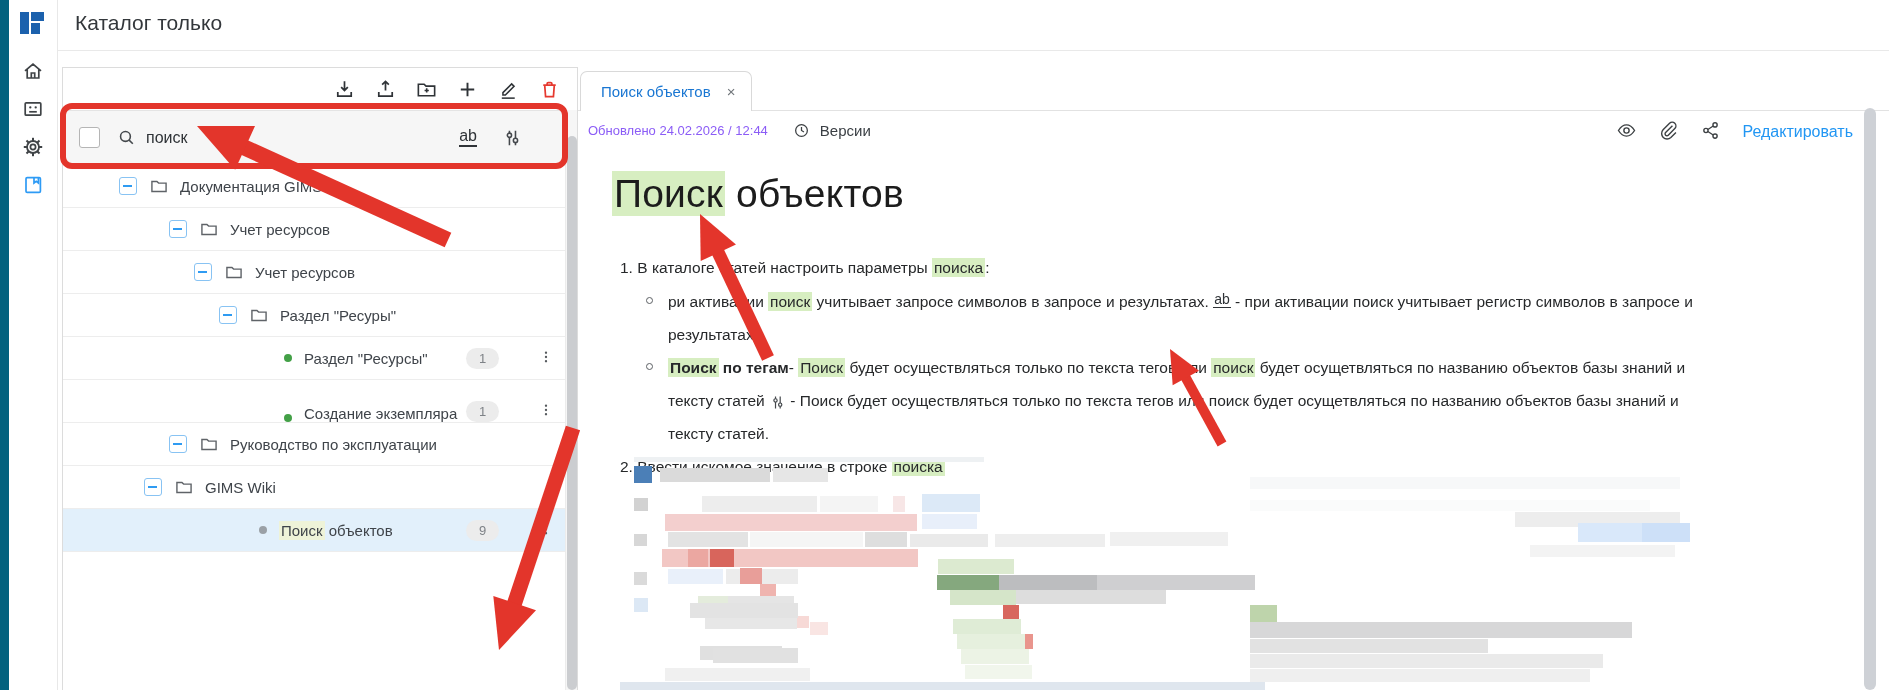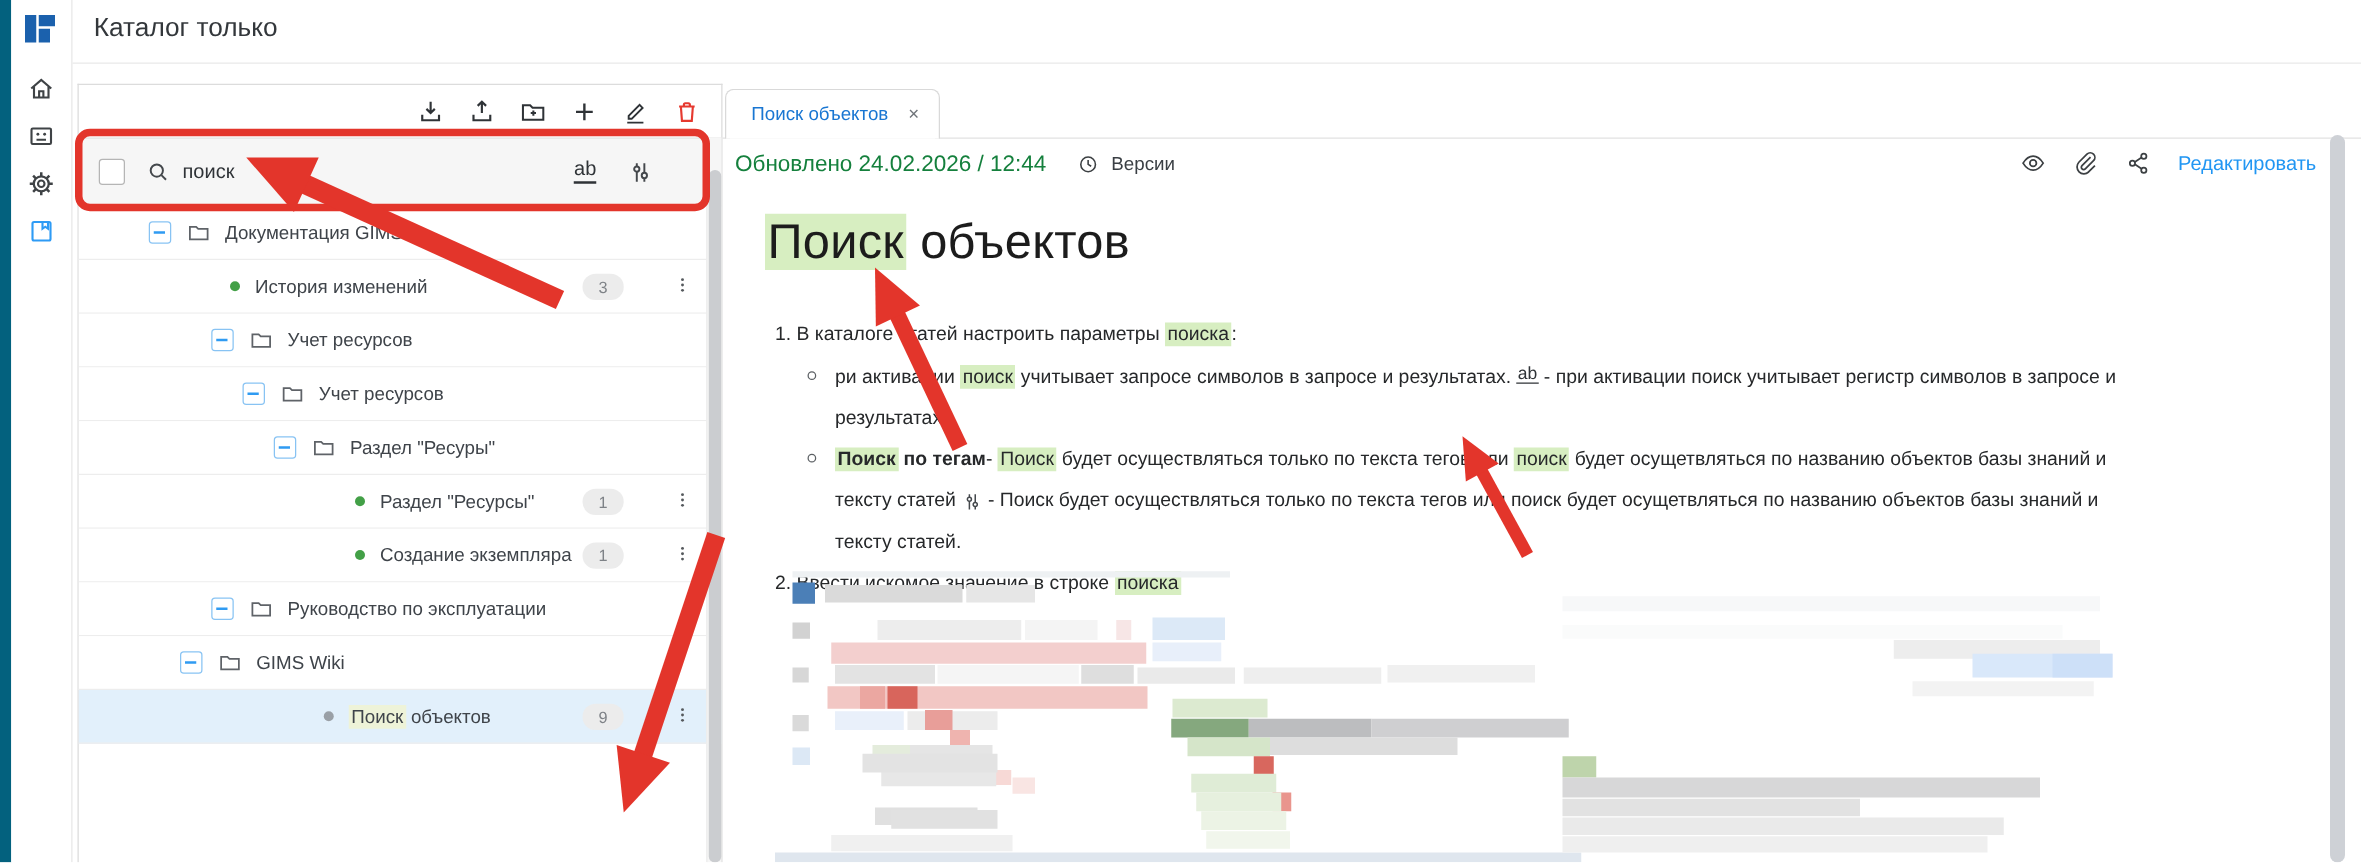--- a/index.html
+++ b/index.html
@@ -66,21 +66,21 @@
     background:#cbcdd0;}
 
   
   .tabline{position:absolute;left:578px;top:110px;width:1311px;height:1px;background:#e2e2e2;}
   .tab{position:absolute;left:580px;top:71px;height:40px;background:#fff;z-index:2;
     border:1px solid #d9d9d9;border-bottom:none;border-radius:7px 7px 0 0;display:flex;
     align-items:center;padding:0 16px 0 20px;cursor:pointer;box-sizing:border-box;}
   .tab-label{font-size:15px;color:#1976d2;}
   .tab-close{margin-left:16px;font-size:15px;color:#70757a;cursor:pointer;}
   .meta-left{position:absolute;left:588px;top:121px;display:flex;align-items:center;}
-  .updated{font-size:18px;color:#15803d;}
+  .updated{font-size:13px;color:#8b5cf6;}
   .clock{width:19px;height:19px;margin-left:24px;}
   .versions{font-size:15px;color:#3a3f44;margin-left:9px;cursor:pointer;}
   .meta-right{position:absolute;right:36px;top:120px;display:flex;align-items:flex-end;gap:21px;}
   .meta-right .mi{width:21px;height:21px;cursor:pointer;border:0;background:transparent;padding:0;}
   .meta-right .mi svg{width:21px;height:21px;display:block;}
   .edit-link{font-size:16px;color:#2196f3;cursor:pointer;}
 
   
   .article-title{position:absolute;left:612px;top:172px;margin:0;font-size:39px;font-weight:400;
     color:#1c1c1c;letter-spacing:.2px;}
@@ -220,30 +220,20 @@
     <div class="tree-rows" id="treeRows">
         <div class="trow" style="padding-left: 56px;">
           <span class="mini-cb">
             <span class="minus"></span>
           </span>
           <span class="folder-ic"><svg viewBox="0 0 24 24">
               <path d="M3.5 18.5v-12h6l2 2h9v10z" fill="none" stroke="#5f6368" stroke-width="1.7"></path>
             </svg></span>
           <span class="tlabel">Документация GIMS</span>
         </div>
-        <div class="trow" style="padding-left: 121px;">
-          <span class="dot green"></span>
-          <span class="tlabel">История изменений</span>
-          <span class="row-badge">3</span>
-          <button class="row-kebab"><svg viewBox="0 0 24 24">
-              <circle cx="12" cy="6.3" r="1.55" fill="#55595d"></circle>
-              <circle cx="12" cy="12" r="1.55" fill="#55595d"></circle>
-              <circle cx="12" cy="17.7" r="1.55" fill="#55595d"></circle>
-            </svg></button>
-        </div>
         <div class="trow" style="padding-left: 106px;">
           <span class="mini-cb">
             <span class="minus"></span>
           </span>
           <span class="folder-ic"><svg viewBox="0 0 24 24">
               <path d="M3.5 18.5v-12h6l2 2h9v10z" fill="none" stroke="#5f6368" stroke-width="1.7"></path>
             </svg></span>
           <span class="tlabel">Учет ресурсов</span>
         </div>
         <div class="trow" style="padding-left: 131px;">
@@ -267,21 +257,21 @@
         <div class="trow" style="padding-left: 221px;">
           <span class="dot green"></span>
           <span class="tlabel">Раздел "Ресурсы"</span>
           <span class="row-badge">1</span>
           <button class="row-kebab"><svg viewBox="0 0 24 24">
               <circle cx="12" cy="6.3" r="1.55" fill="#55595d"></circle>
               <circle cx="12" cy="12" r="1.55" fill="#55595d"></circle>
               <circle cx="12" cy="17.7" r="1.55" fill="#55595d"></circle>
             </svg></button>
         </div>
-        <div class="trow" style="padding-left: 221px;">
+        <div class="trow" style="padding-left: 221px; align-items: flex-end;">
           <span class="dot green"></span>
           <span class="tlabel">Создание экземпляра</span>
           <span class="row-badge">1</span>
           <button class="row-kebab"><svg viewBox="0 0 24 24">
               <circle cx="12" cy="6.3" r="1.55" fill="#55595d"></circle>
               <circle cx="12" cy="12" r="1.55" fill="#55595d"></circle>
               <circle cx="12" cy="17.7" r="1.55" fill="#55595d"></circle>
             </svg></button>
         </div>
         <div class="trow" style="padding-left: 106px;">

